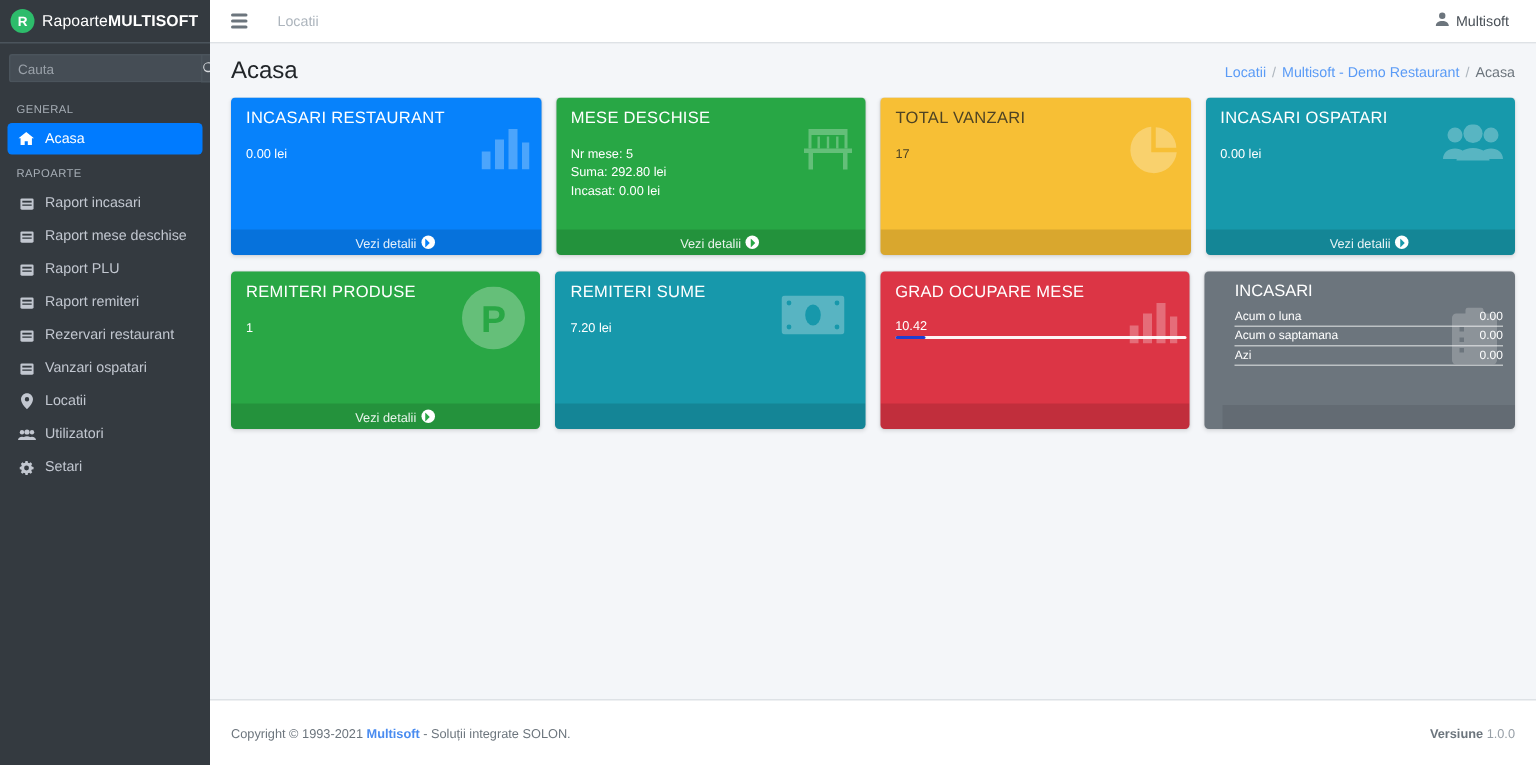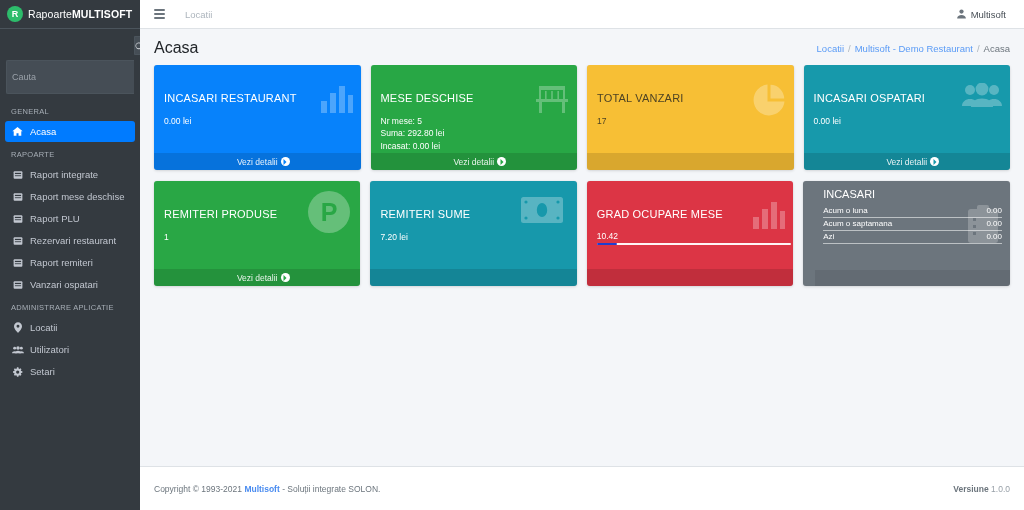--- a/index.html
+++ b/index.html
@@ -27,25 +27,24 @@
     background:#2dbc6b; color:#fff; font-size:9px; font-weight:bold;
     display:flex;align-items:center;justify-content:center;
     flex:0 0 16px;
   }
   .brand-text{ font-size:10.5px; color:#fff; letter-spacing:.1px; white-space:nowrap;}
   .brand-text b{font-weight:bold;}
   .brand-text span.light{font-weight:normal;}
 
   .search-wrap{ padding:7px 6px 3px 6px; display:flex; }
   .search-box{
-    flex:1; height:34px; background:#454d55; border:1px solid #4b545c;
+    flex:1; height:19px; background:#454d55; border:1px solid #4b545c;
     border-right:none; border-radius:2px 0 0 2px;
     font-size:9px; color:#b6bcc4; padding:0 5px; outline:none;
     font-family:"Liberation Sans", sans-serif;
-    margin-top:24px;
   }
   .search-box::placeholder{color:#9aa1a9;}
   .search-btn{
     width:22px;height:19px;background:#454d55;border:1px solid #4b545c;
     border-radius:0 2px 2px 0; color:#d6d9dd;
     display:flex;align-items:center;justify-content:center;cursor:pointer;
   }
   .nav{ padding:3px 5px 0 5px; flex:1; }
   .nav-header{
     font-size:7.5px; letter-spacing:.3px; color:#a7aeb6;
@@ -84,21 +83,21 @@
 
   .content{ flex:1; padding:0 14px; overflow:hidden;}
   .row{ display:flex; gap:10px; margin-bottom:11px; }
 
   
   .sbox{
     width:214px; height:105px; border-radius:3px; position:relative;
     overflow:hidden; color:#fff; display:flex; flex-direction:column;
     box-shadow:0 0 1px rgba(0,0,0,.12), 0 1px 3px rgba(0,0,0,.12);
   }
-  .sbox .inner{ padding:8px 2px 0 10px; position:relative; z-index:2; flex:1;margin-top:19px;}
+  .sbox .inner{ padding:8px 2px 0 10px; position:relative; z-index:2; flex:1;}
   .sbox .sb-title{ font-size:11px; letter-spacing:.2px; margin-bottom:11px; }
   .sbox .sb-val{ font-size:8.5px; line-height:1.45; }
   .sbox .sb-val div{ white-space:nowrap; }
   .sbox .sb-icon{
     position:absolute; right:8px; top:18px; z-index:1;
     opacity:.28; color:#fff;
   }
   .sbox .sb-footer{
     height:17px; background:rgba(0,0,0,.12);
     display:flex; align-items:center; justify-content:center;
@@ -187,21 +186,21 @@
 
       <div class="nav-header">RAPOARTE</div>
       <div class="nav-item">
         <span class="nav-ico">
           <svg width="10" height="10" viewBox="0 0 16 16">
               <rect x="1" y="2" width="14" height="12" rx="1.5" fill="currentColor"></rect>
               <rect x="3" y="4.5" width="10" height="2" fill="#343a40"></rect>
               <rect x="3" y="8.5" width="10" height="1.4" fill="#343a40"></rect>
             </svg>
         </span>
-        <span>Raport integrate</span>
+        <span>Raport incasari</span>
       </div>
       <div class="nav-item">
         <span class="nav-ico">
           <svg width="10" height="10" viewBox="0 0 16 16">
               <rect x="1" y="2" width="14" height="12" rx="1.5" fill="currentColor"></rect>
               <rect x="3" y="4.5" width="10" height="2" fill="#343a40"></rect>
               <rect x="3" y="8.5" width="10" height="1.4" fill="#343a40"></rect>
             </svg>
         </span>
         <span>Raport mese deschise</span>
@@ -217,44 +216,43 @@
         <span>Raport PLU</span>
       </div>
       <div class="nav-item">
         <span class="nav-ico">
           <svg width="10" height="10" viewBox="0 0 16 16">
               <rect x="1" y="2" width="14" height="12" rx="1.5" fill="currentColor"></rect>
               <rect x="3" y="4.5" width="10" height="2" fill="#343a40"></rect>
               <rect x="3" y="8.5" width="10" height="1.4" fill="#343a40"></rect>
             </svg>
         </span>
-        <span>Rezervari restaurant</span>
+        <span>Raport remiteri</span>
       </div>
       <div class="nav-item">
         <span class="nav-ico">
           <svg width="10" height="10" viewBox="0 0 16 16">
               <rect x="1" y="2" width="14" height="12" rx="1.5" fill="currentColor"></rect>
               <rect x="3" y="4.5" width="10" height="2" fill="#343a40"></rect>
               <rect x="3" y="8.5" width="10" height="1.4" fill="#343a40"></rect>
             </svg>
         </span>
-        <span>Raport remiteri</span>
+        <span>Rezervari restaurant</span>
       </div>
       <div class="nav-item">
         <span class="nav-ico">
           <svg width="10" height="10" viewBox="0 0 16 16">
               <rect x="1" y="2" width="14" height="12" rx="1.5" fill="currentColor"></rect>
               <rect x="3" y="4.5" width="10" height="2" fill="#343a40"></rect>
               <rect x="3" y="8.5" width="10" height="1.4" fill="#343a40"></rect>
             </svg>
         </span>
         <span>Vanzari ospatari</span>
       </div>
 
-      <div class="nav-header">ADMINISTRARE APLICATIE</div>
       <div class="nav-item">
         <span class="nav-ico">
           <svg width="8" height="11" viewBox="0 0 12 16">
               <path fill="currentColor" d="M6 0C2.7 0 0 2.7 0 6c0 4.5 6 10 6 10s6-5.5 6-10c0-3.3-2.7-6-6-6zm0 8.2A2.2 2.2 0 1 1 6 3.8a2.2 2.2 0 0 1 0 4.4z"></path>
             </svg>
         </span>
         <span>Locatii</span>
       </div>
       <div class="nav-item">
         <span class="nav-ico">

